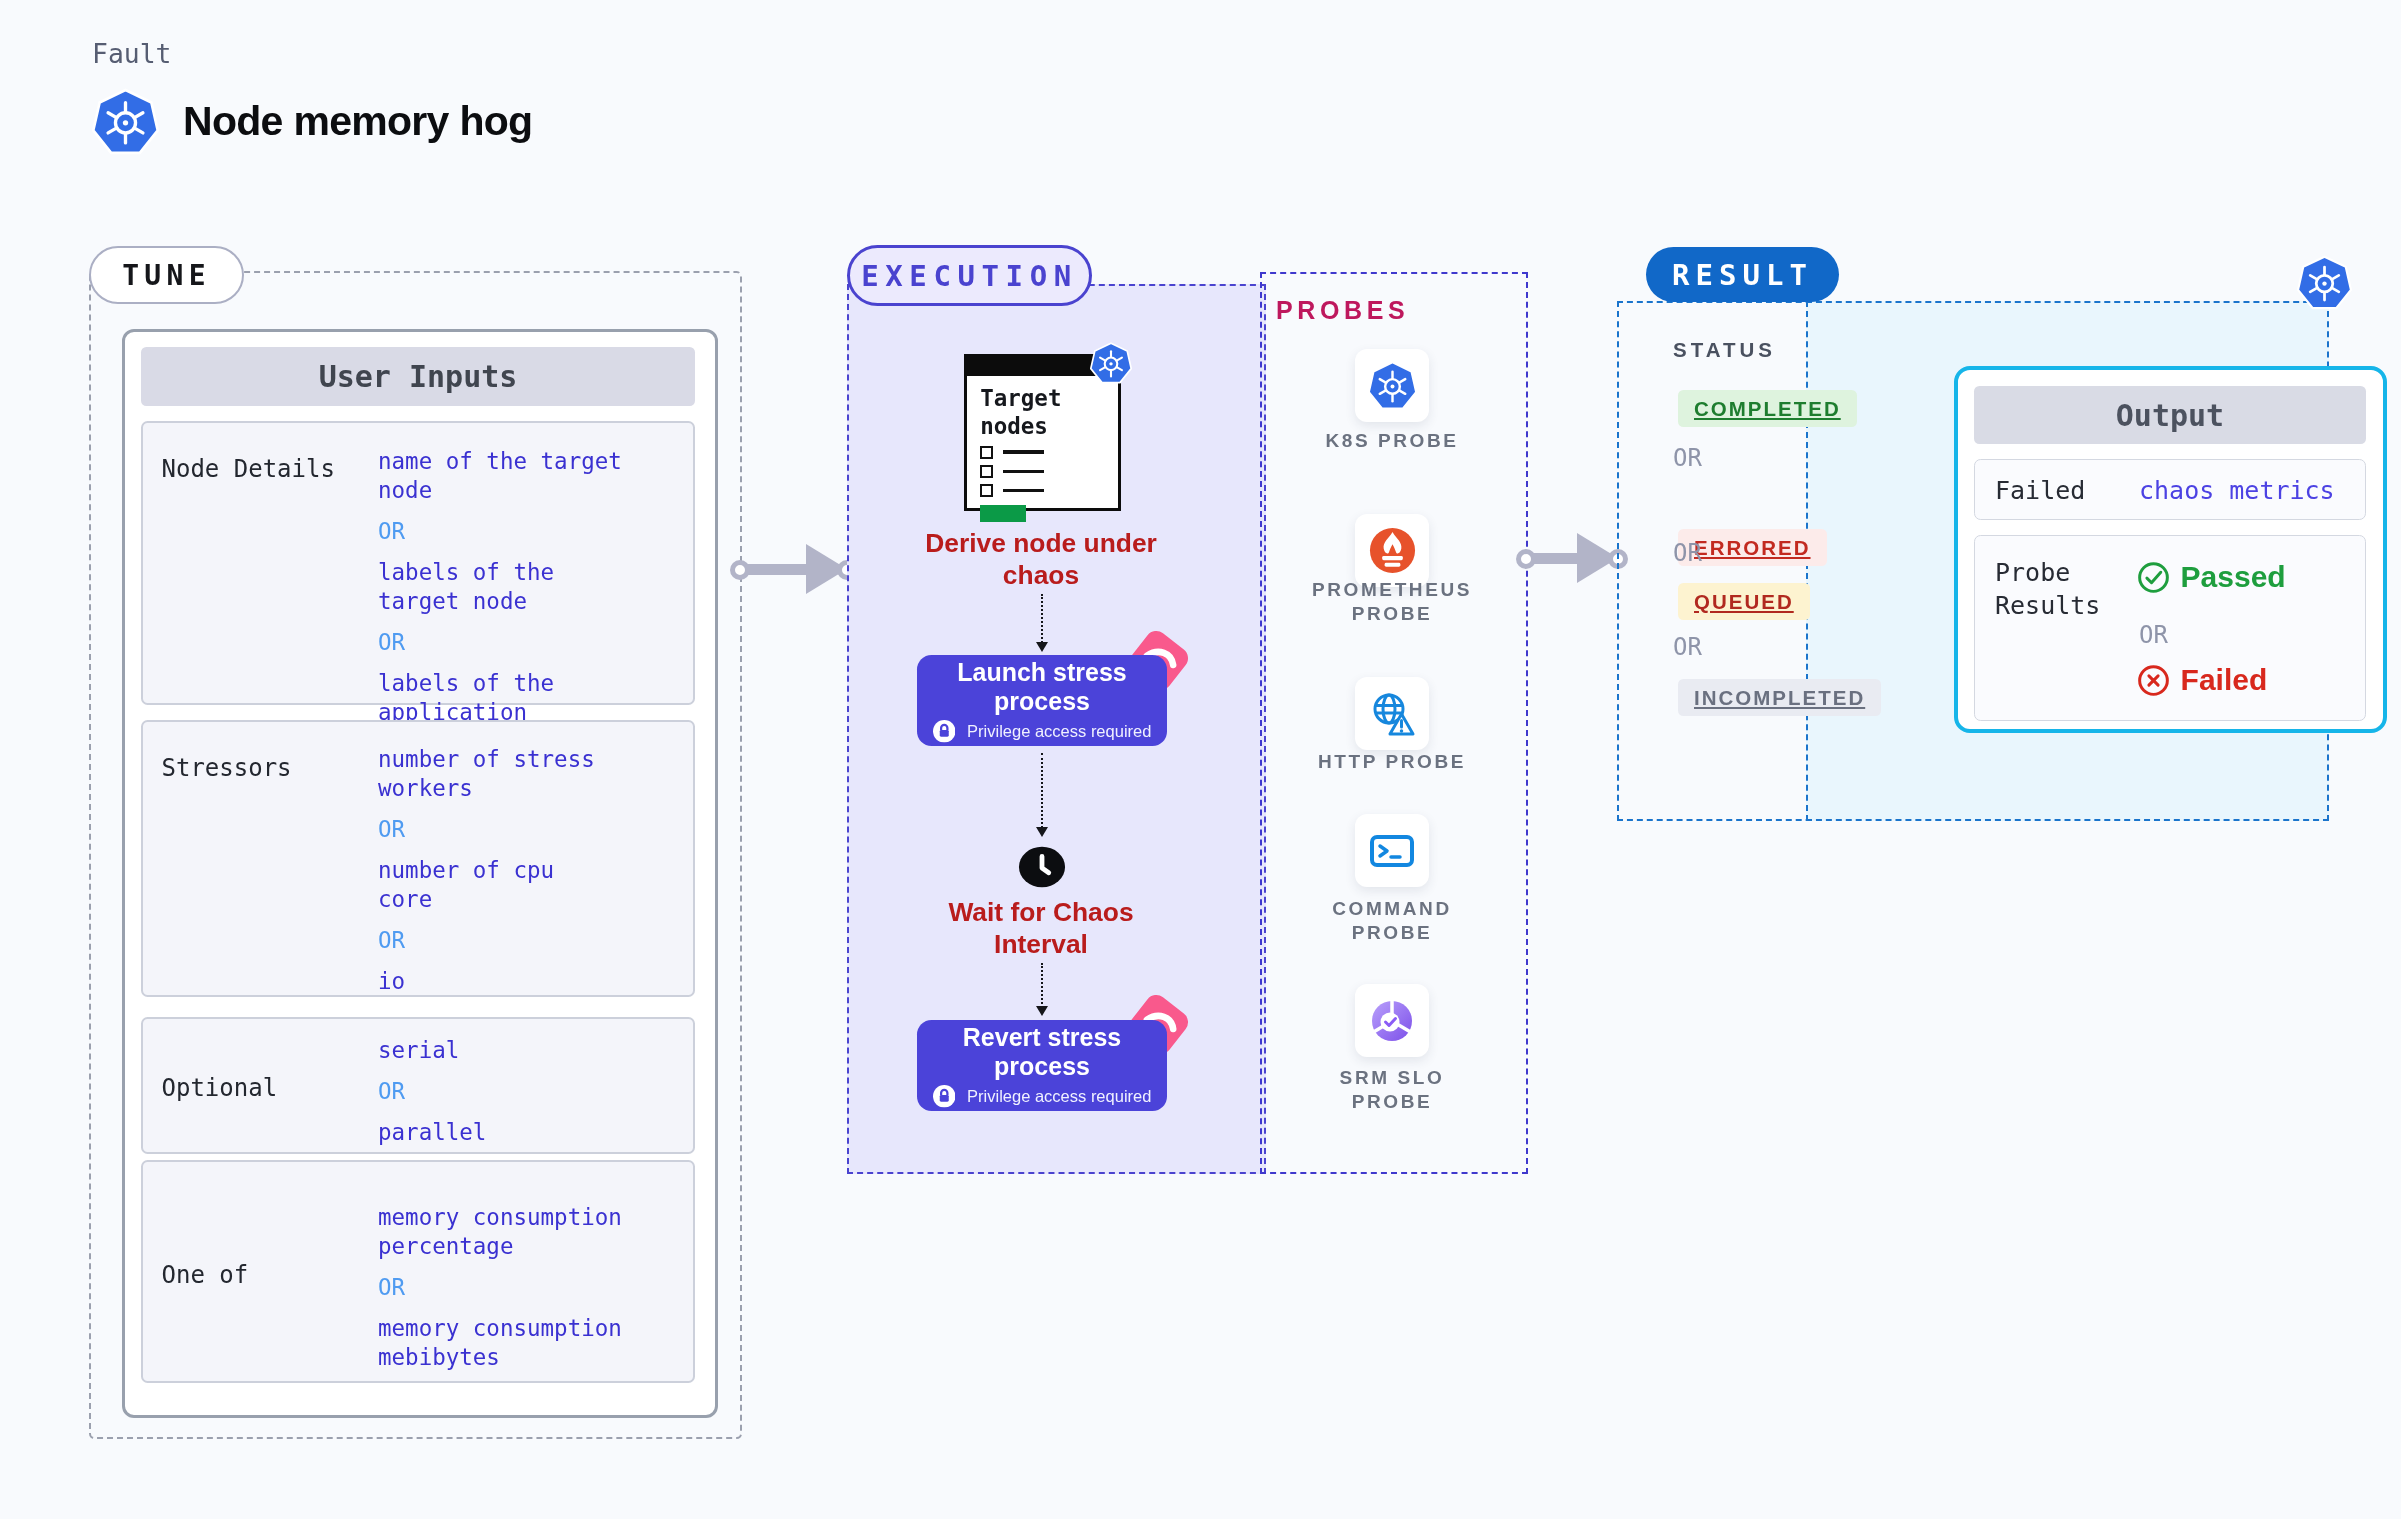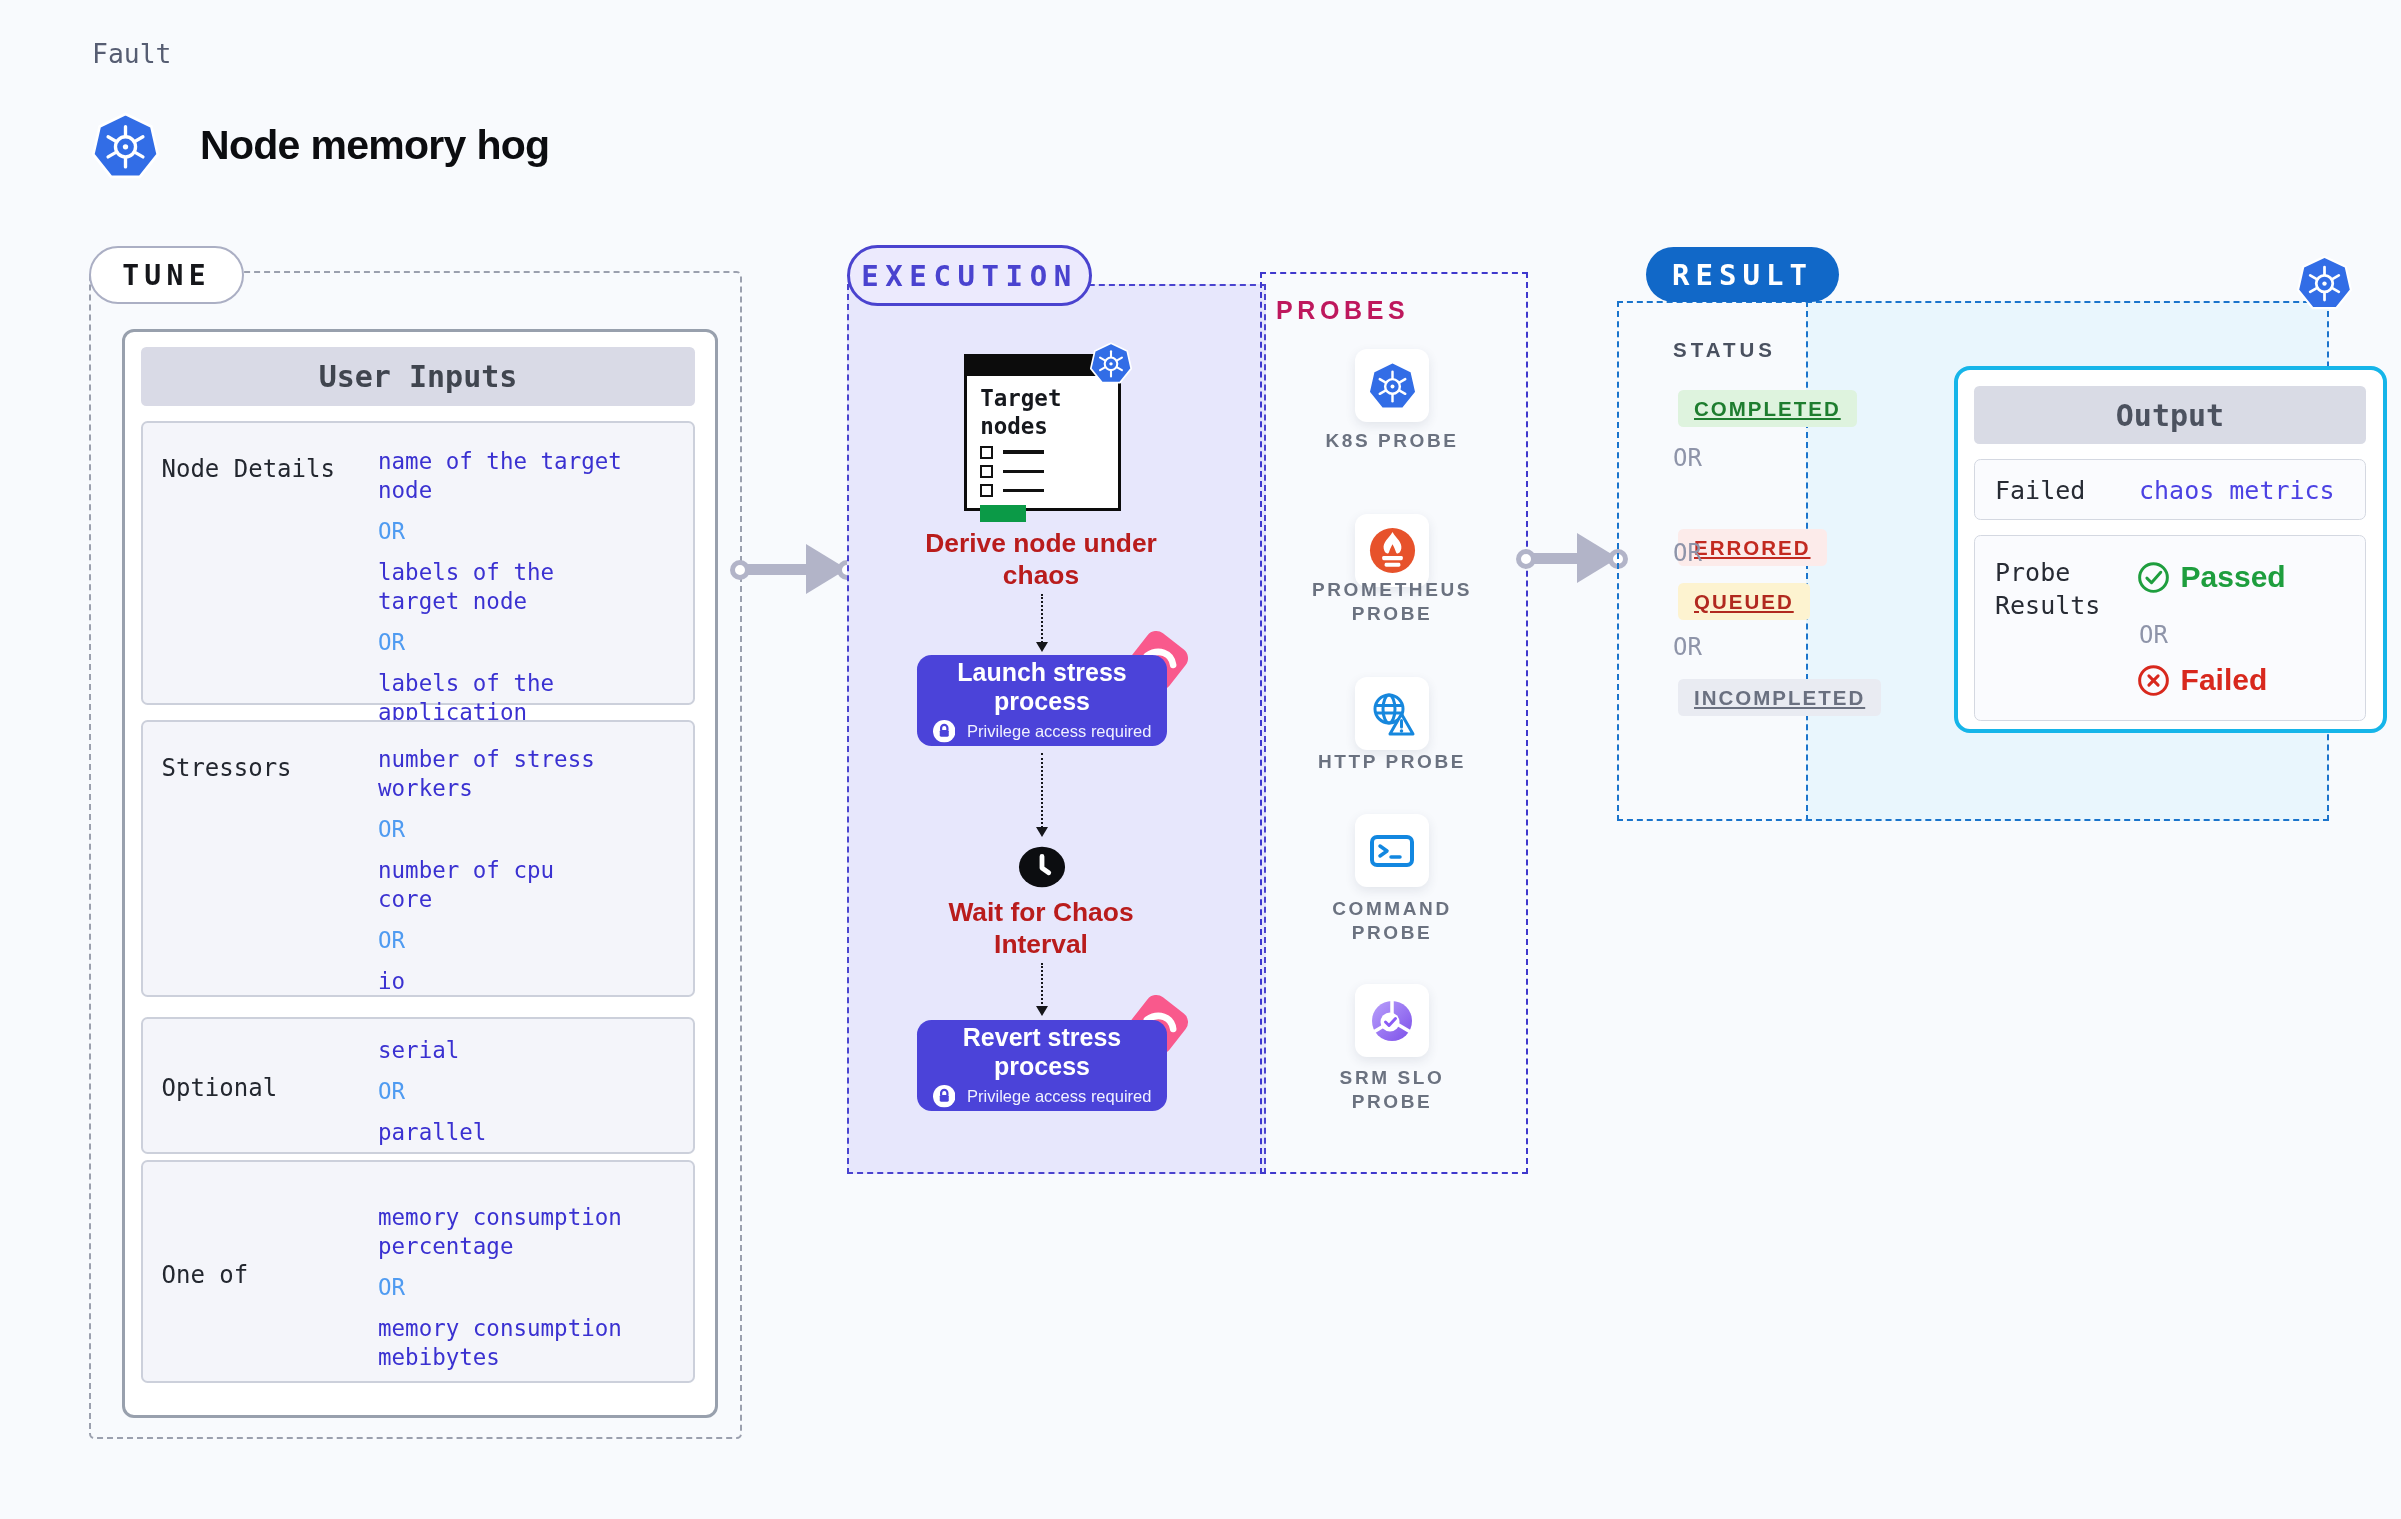--- a/index.html
+++ b/index.html
@@ -4,21 +4,21 @@
 <style>
   html,body{margin:0;padding:0;}
   body{background:#f8fafd;font-family:"DejaVu Sans Mono","Liberation Mono",monospace;}
   #canvas{position:relative;width:2401px;height:1519px;background:#f8fafd;overflow:hidden;}
   .abs{position:absolute;}
   .sans{font-family:"Liberation Sans","DejaVu Sans",sans-serif;}
   .mono{font-family:"DejaVu Sans Mono","Liberation Mono",monospace;}
 
   
   #kicker{left:92px;top:38px;font-size:26.4px;color:#565d72;}
-  #app-title-row{left:92px;top:112px;display:flex;align-items:center;gap:41px;}
+  #app-title-row{left:92px;top:88px;display:flex;align-items:center;gap:24px;}
   #app-title{font-size:41px;font-weight:bold;color:#0c0d10;letter-spacing:-0.7px;}
 
   
   .pill{z-index:3;display:flex;align-items:center;justify-content:center;border-radius:32px;font-weight:bold;font-size:28px;}
   #tune-pill{left:89px;top:246px;width:151px;height:54px;background:#ffffff;border:2.6px solid #abafc4;color:#15161a;letter-spacing:5.3px;}
   #exec-pill{left:847px;top:245px;width:239px;height:55px;background:#eceafd;border:3.3px solid #4a43cf;color:#4a43cf;letter-spacing:6.6px;font-size:29px;}
   #result-pill{left:1646px;top:247px;width:193px;height:55px;background:#1168c8;border:none;color:#ffffff;letter-spacing:6px;font-size:29px;}
 
   
   #tune-rect{left:89px;top:271px;width:649px;height:1164px;border:2.6px dashed #9ba0ae;border-radius:5.3px;}

